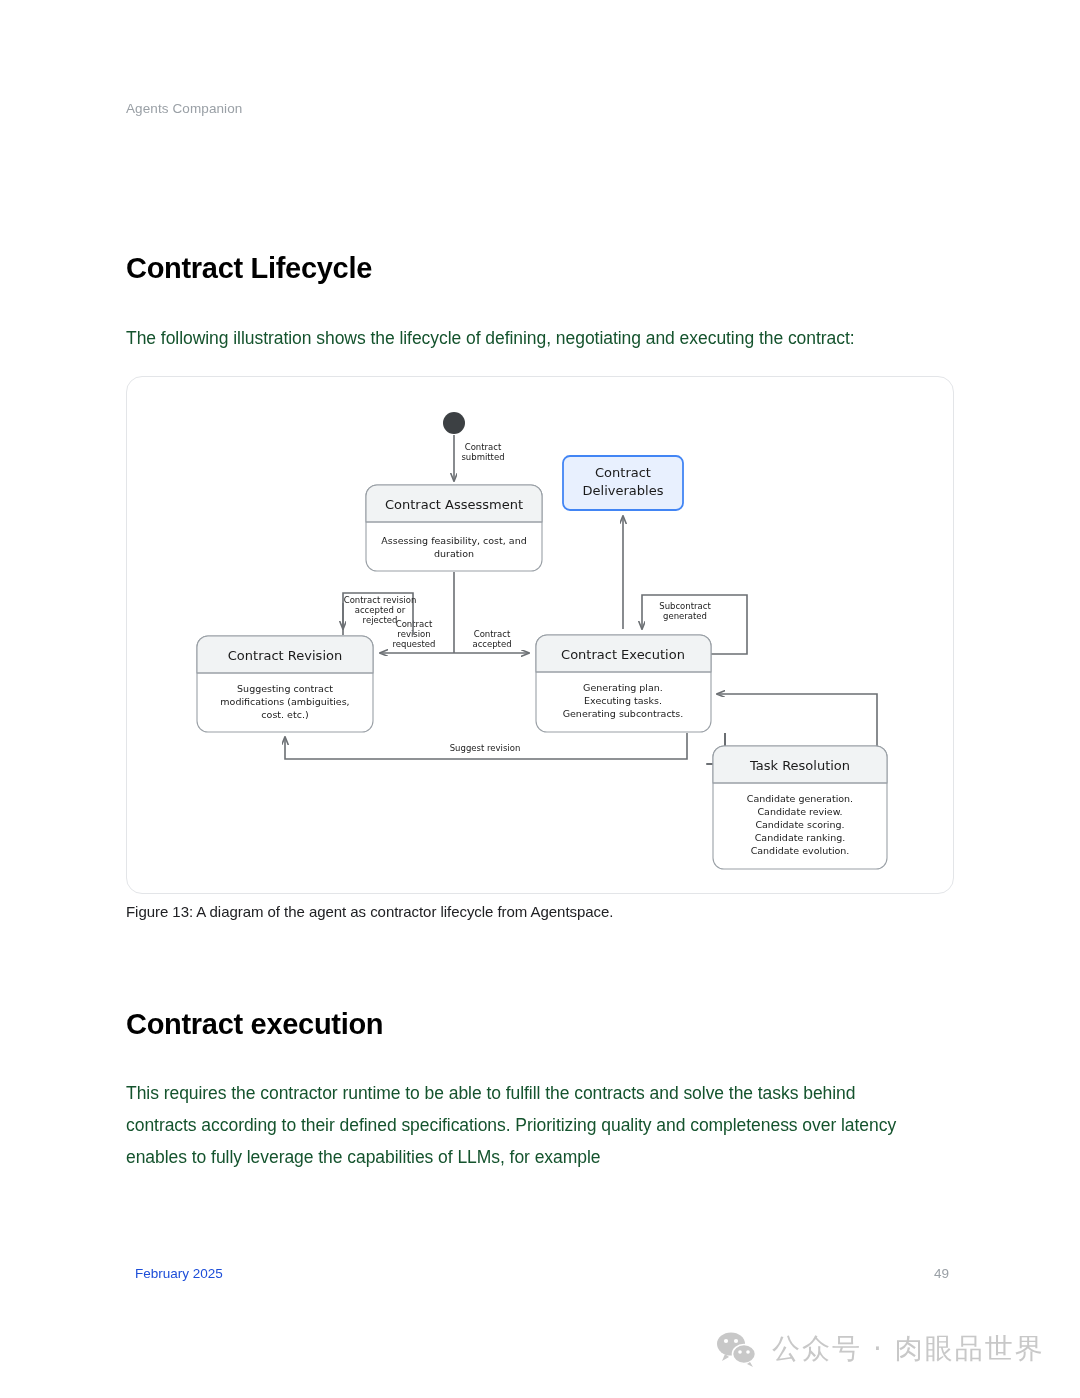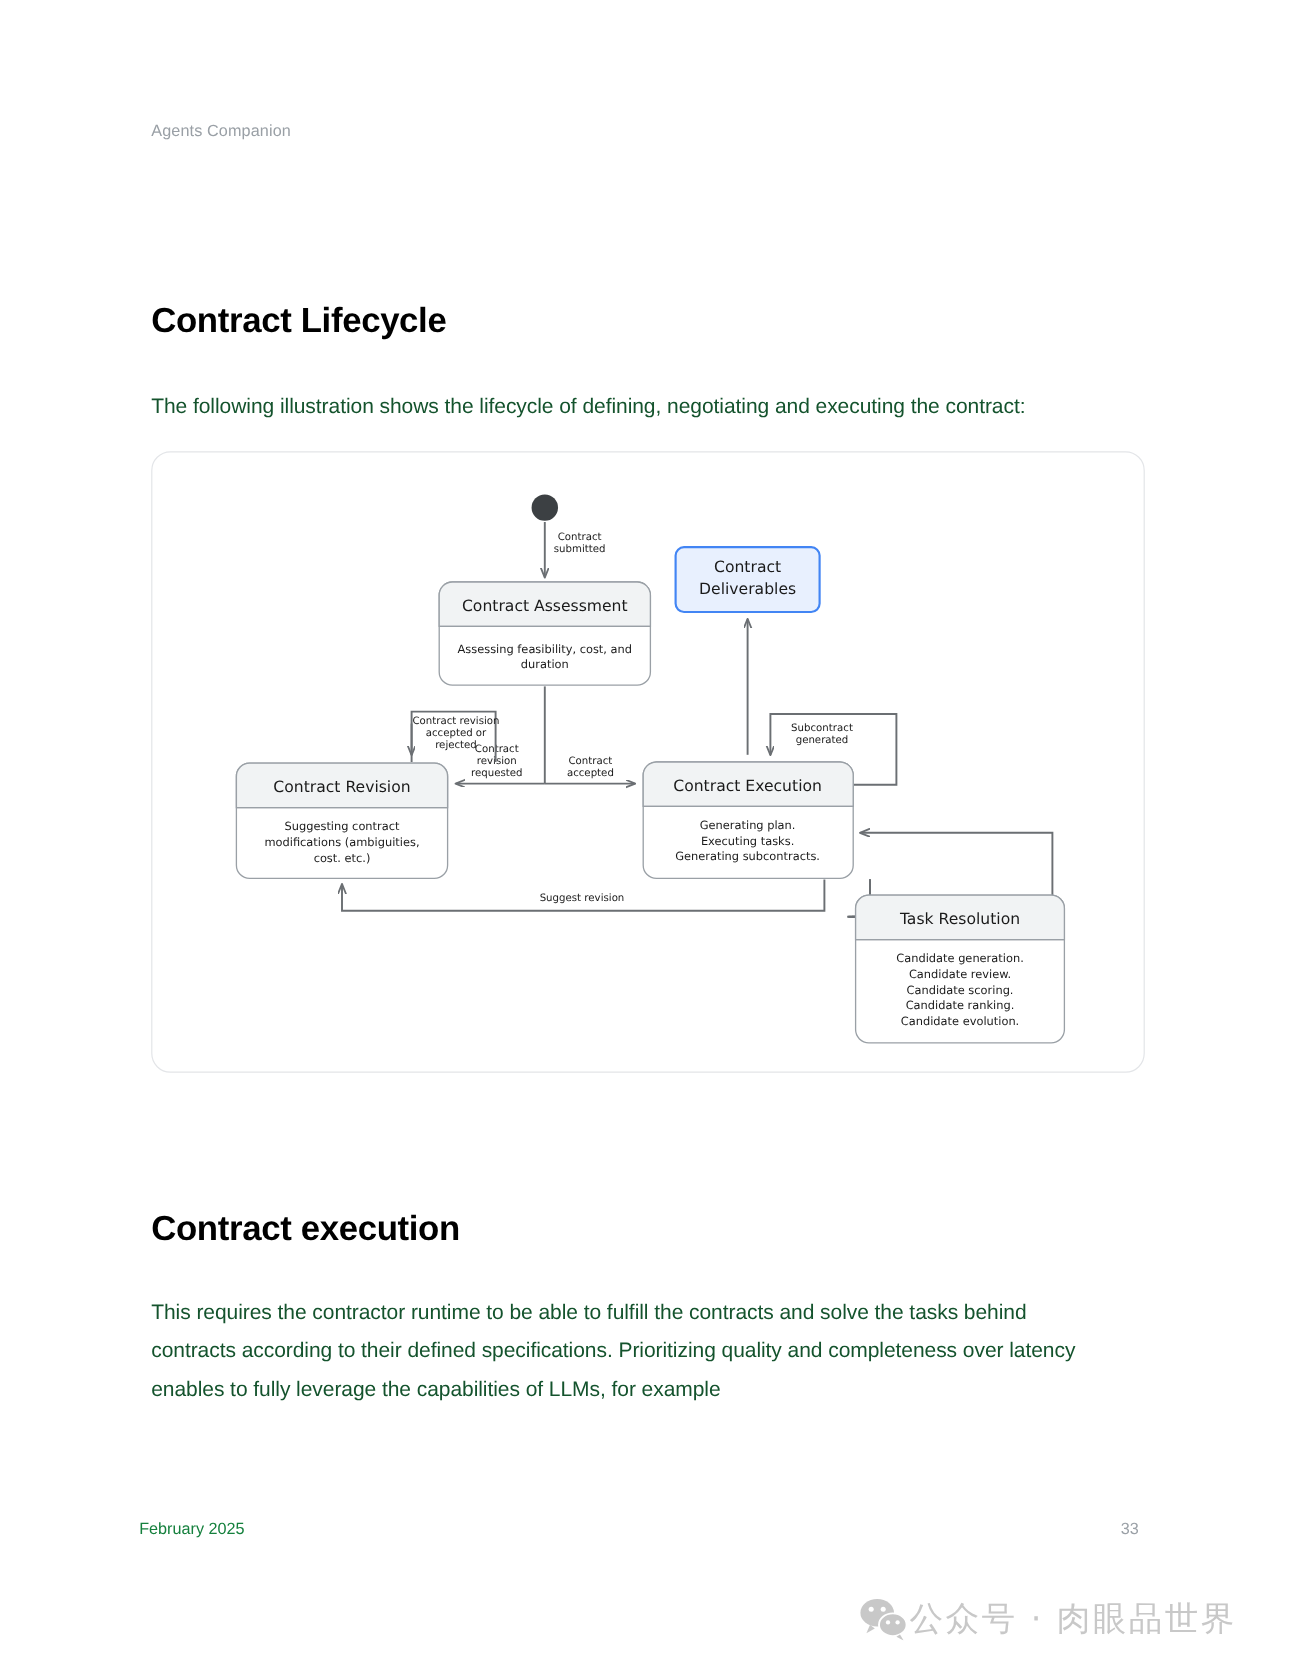--- a/index.html
+++ b/index.html
@@ -59,40 +59,41 @@
     left: 126px;
     top: 903px;
     font-size: 15px;
     color: #202124;
     letter-spacing: -0.05px;
   }
 
   
   .footer-left {
     position: absolute;
-    left: 116px;
+    left: 135px;
     top: 1266px;
     font-size: 13.5px;
-    color: #15803d;
+    color: #1d4ed8;
   }
   .footer-right {
     position: absolute;
     left: 934px;
     top: 1266px;
     font-size: 13.5px;
     color: #9aa0a6;
   }
 
   
   .watermark {
     position: absolute;
     left: 716px;
     top: 1330px;
     display: flex;
     align-items: center;
+    gap: 14px;
     color: #c8c8c8;
   }
   .watermark .wm-text {
     font-size: 28px;
     letter-spacing: 2px;
     color: #c8c8c8;
     font-family: "DejaVu Sans", sans-serif;
   }
 
   
@@ -271,28 +272,29 @@
         <text class="node-body" x="673" y="425">Candidate generation.</text>
         <text class="node-body" x="673" y="438">Candidate review.</text>
         <text class="node-body" x="673" y="451">Candidate scoring.</text>
         <text class="node-body" x="673" y="464">Candidate ranking.</text>
         <text class="node-body" x="673" y="477">Candidate evolution.</text>
       </g>
 
     </svg>
   </div>
 
+  <div class="figure-caption">Figure 13: A diagram of the agent as contractor lifecycle from Agentspace.</div>
 
   <h1 class="h1" id="heading-execution">Contract execution</h1>
 
   <p class="body-para" id="execution-para">This requires the contractor runtime to be able to fulfill the contracts and solve the tasks behind contracts according to their defined specifications. Prioritizing quality and completeness over latency enables to fully leverage the capabilities of LLMs, for example</p>
 
   <div class="footer-left">February 2025</div>
 
-  <div class="footer-right">33</div>
+  <div class="footer-right">49</div>
 
   <div class="watermark">
     <svg width="42" height="36" viewBox="0 0 42 36">
       <ellipse cx="15" cy="13" rx="14" ry="11.5" fill="#c8c8c8"></ellipse>
       <path d="M9,23 L6,30 L13,26 Z" fill="#c8c8c8"></path>
       <circle cx="10" cy="10" r="2.1" fill="#ffffff"></circle>
       <circle cx="20" cy="10" r="2.1" fill="#ffffff"></circle>
       <ellipse cx="28" cy="23" rx="11.5" ry="9.5" fill="#c8c8c8" stroke="#ffffff" stroke-width="1.6"></ellipse>
       <path d="M34,31 L37,36 L31,33 Z" fill="#c8c8c8"></path>
       <circle cx="24" cy="21" r="1.8" fill="#ffffff"></circle>

